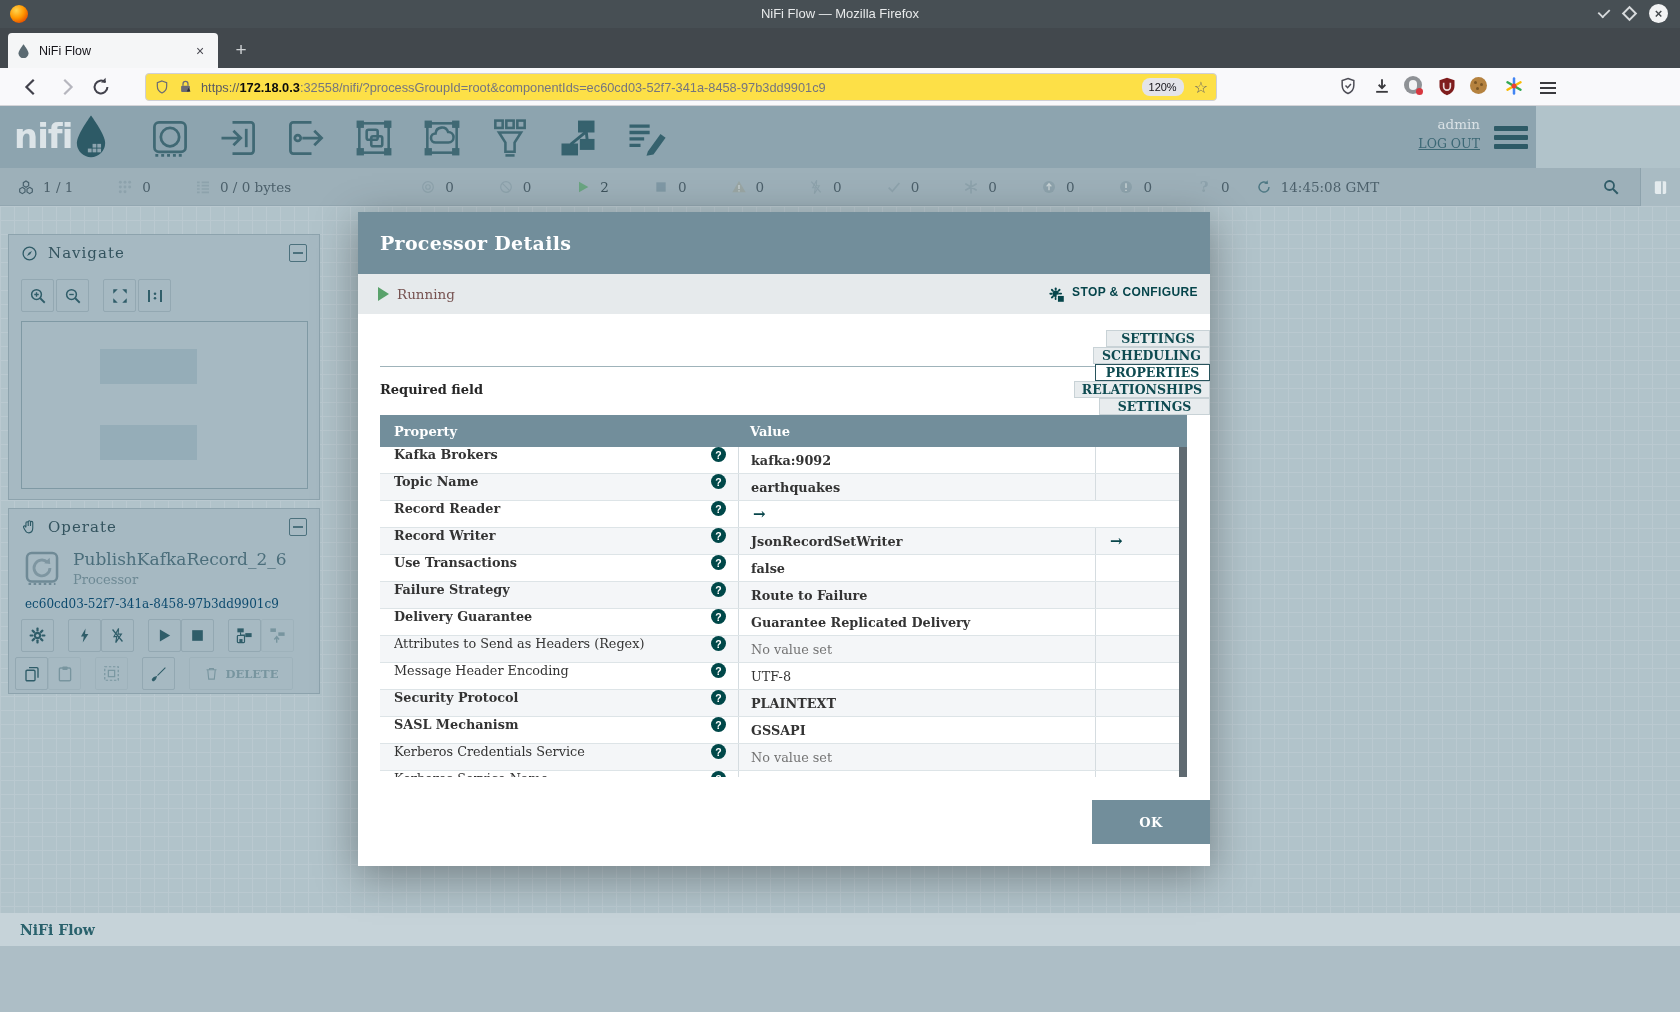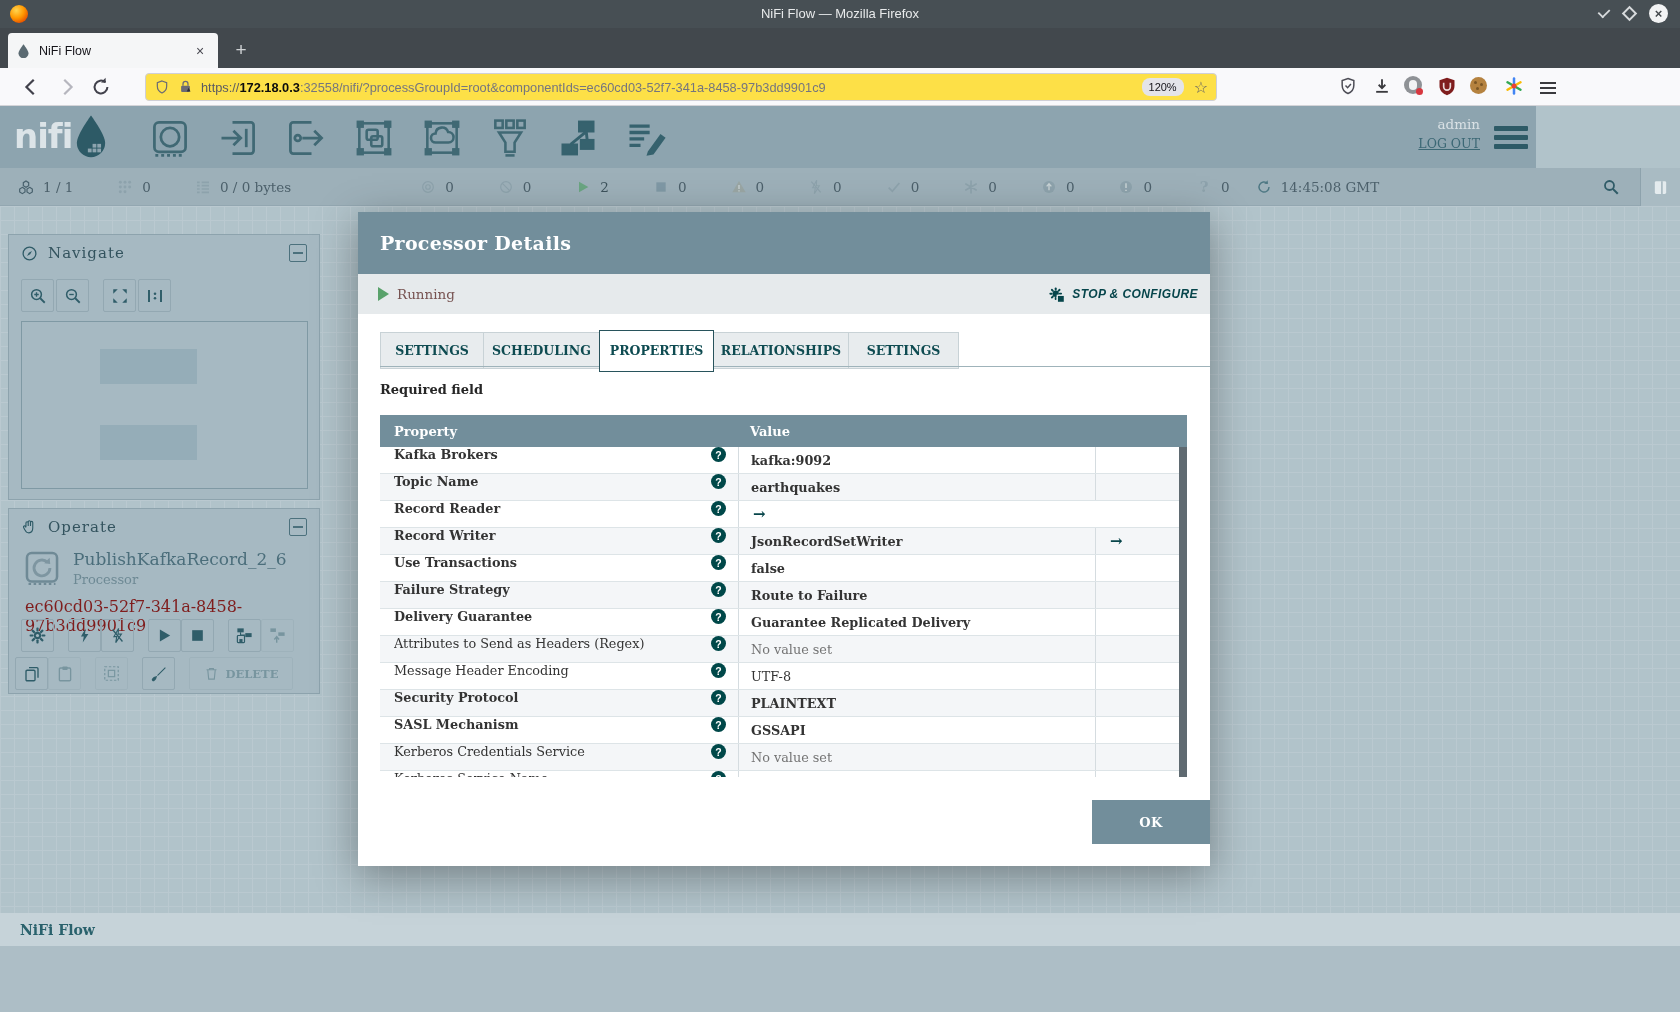--- a/index.html
+++ b/index.html
@@ -82,38 +82,38 @@
   .panel-title{font-family:"DejaVu Serif",serif;font-size:15px;color:#33535e;letter-spacing:1px;flex:1;}
   .collapse{width:18px;height:18px;border:1.5px solid #4c717d;border-radius:2px;position:relative;}
   .collapse::after{content:"";position:absolute;left:3px;right:3px;top:7px;height:2px;background:#4c717d;}
   .sqbtn{width:33px;height:33px;border:1px solid #93a8b2;border-radius:2px;
     display:inline-flex;align-items:center;justify-content:center;}
   .sqbtn.disabled{opacity:.38;}
   .minimap{position:absolute;left:12px;top:86px;width:287px;height:168px;border:1px solid #7f99a4;}
   .mm-rect{position:absolute;background:#95adb8;}
   .op-name{font-family:"DejaVu Serif",serif;font-size:17px;color:#4b6e7b;}
   .op-type{font-family:"DejaVu Serif",serif;font-size:13px;color:#6d8994;margin-top:3px;}
-  .op-id{font-family:"DejaVu Serif",serif;font-size:16px;color:#7f1d1d;}
+  .op-id{font-family:"DejaVu Serif",serif;font-size:12px;color:#0c4a6e;}
   .del-btn{width:104px;height:33px;border:1px solid #93a8b2;border-radius:2px;opacity:.38;
     display:inline-flex;align-items:center;justify-content:center;gap:7px;}
   .del-label{font-family:"DejaVu Serif",serif;font-size:11.5px;font-weight:700;color:#2f5d69;}
 
   
   .dialog{position:absolute;left:358px;top:212px;width:852px;height:654px;background:#ffffff;
     box-shadow:0 10px 40px rgba(0,0,0,.35);z-index:10;}
   .dlg-hdr{height:62px;background:#728e9b;display:flex;align-items:center;padding-left:22px;}
   .dlg-title{font-family:"DejaVu Serif",serif;font-size:19px;font-weight:700;color:#ffffff;letter-spacing:.3px;}
   .dlg-status{position:absolute;left:0;top:62px;width:852px;height:40px;background:#e6eaec;
     display:flex;align-items:center;padding:0 12px 0 20px;}
   .run-tri{width:0;height:0;border-left:11px solid #59a26b;border-top:7px solid transparent;
     border-bottom:7px solid transparent;margin-right:8px;}
   .run-label{font-family:"DejaVu Serif",serif;font-size:13.5px;color:#775351;}
-  .stopcfg{margin-left:auto;display:flex;align-items:center;gap:6px;font-style:italic;}
+  .stopcfg{margin-left:auto;display:flex;gap:6px;}
   .stopcfg-label{font-size:12px;font-weight:700;color:#06454b;letter-spacing:.4px;}
-  .tabs{position:absolute;left:22px;top:118px;right:0;height:41px;display:flex;align-items:center;}
+  .tabs{position:absolute;left:22px;top:118px;right:0;height:41px;display:flex;align-items:flex-end;flex-direction:column;}
   .dtab{height:37px;background:#e8ecee;border:1px solid #c8d2d6;margin-left:-1px;
     display:flex;align-items:center;justify-content:center;
     font-family:"DejaVu Serif",serif;font-size:12.5px;font-weight:700;color:#0e4b51;}
   .dtab.first{margin-left:0;}
   .dtab.active{background:#ffffff;border:1px solid #28535c;height:42px;z-index:2;}
   .tabs-underline{position:absolute;left:22px;top:154px;right:0;height:1px;background:#9fb3ba;z-index:1;}
   .req-label{position:absolute;left:22px;top:170px;font-family:"DejaVu Serif",serif;
     font-size:13px;font-weight:700;color:#262626;}
   .ptable{position:absolute;left:22px;top:203px;width:807px;}
   .pt-hdr{height:32px;background:#728e9b;display:flex;align-items:center;

